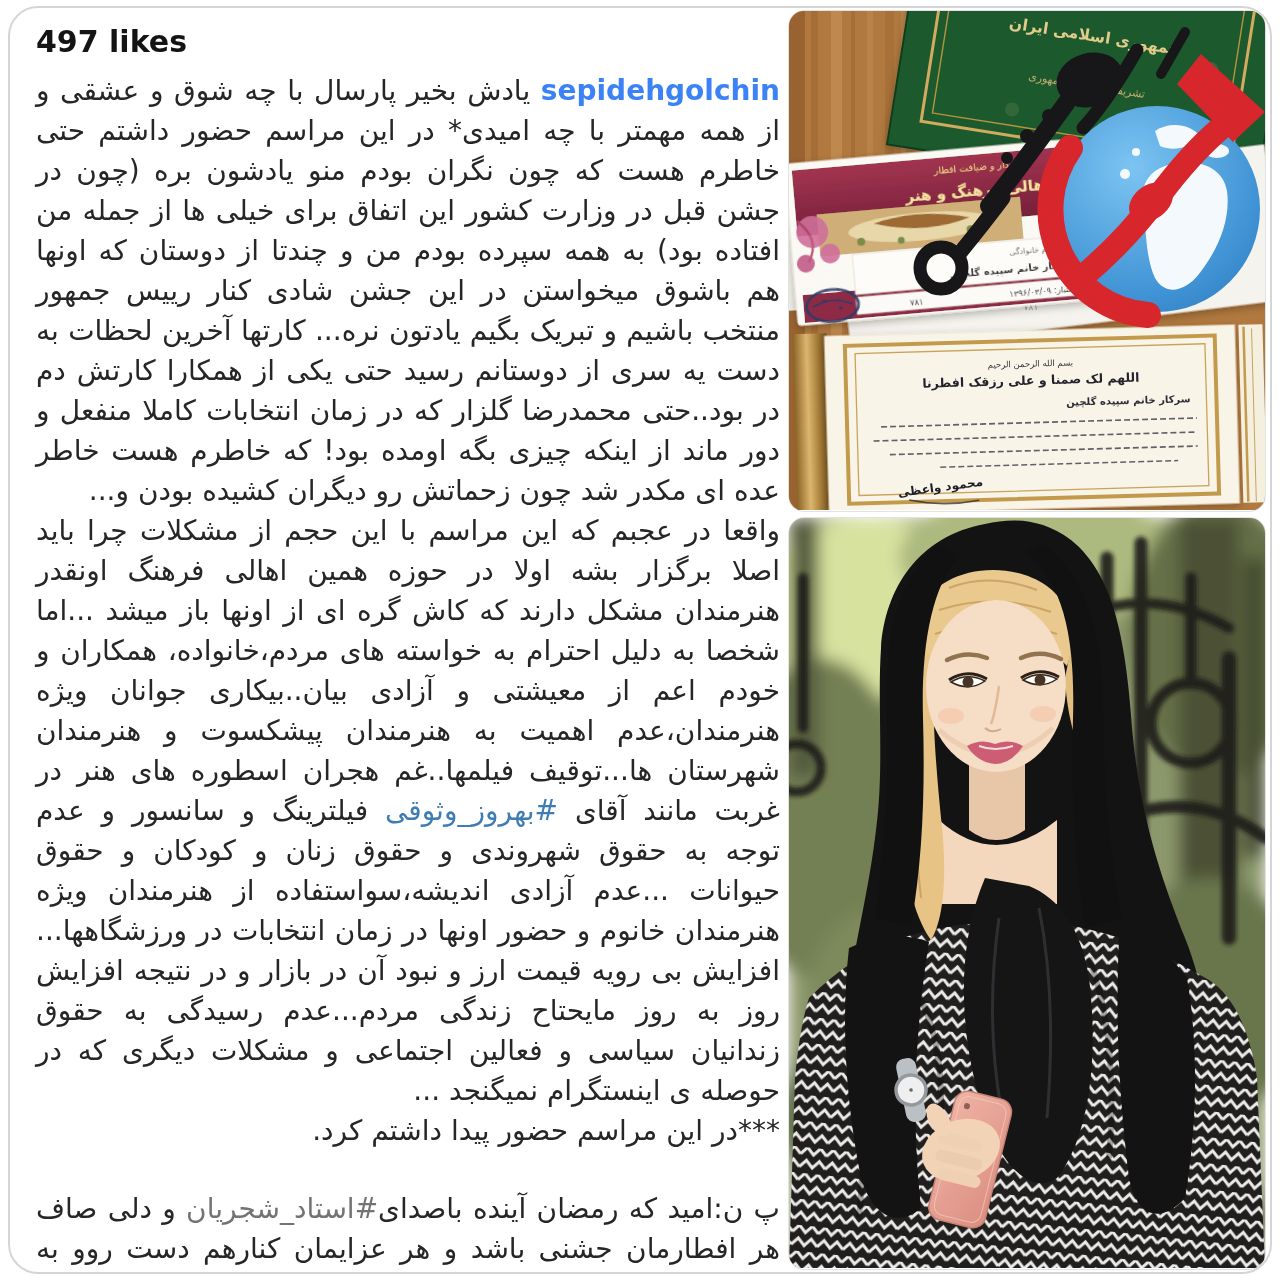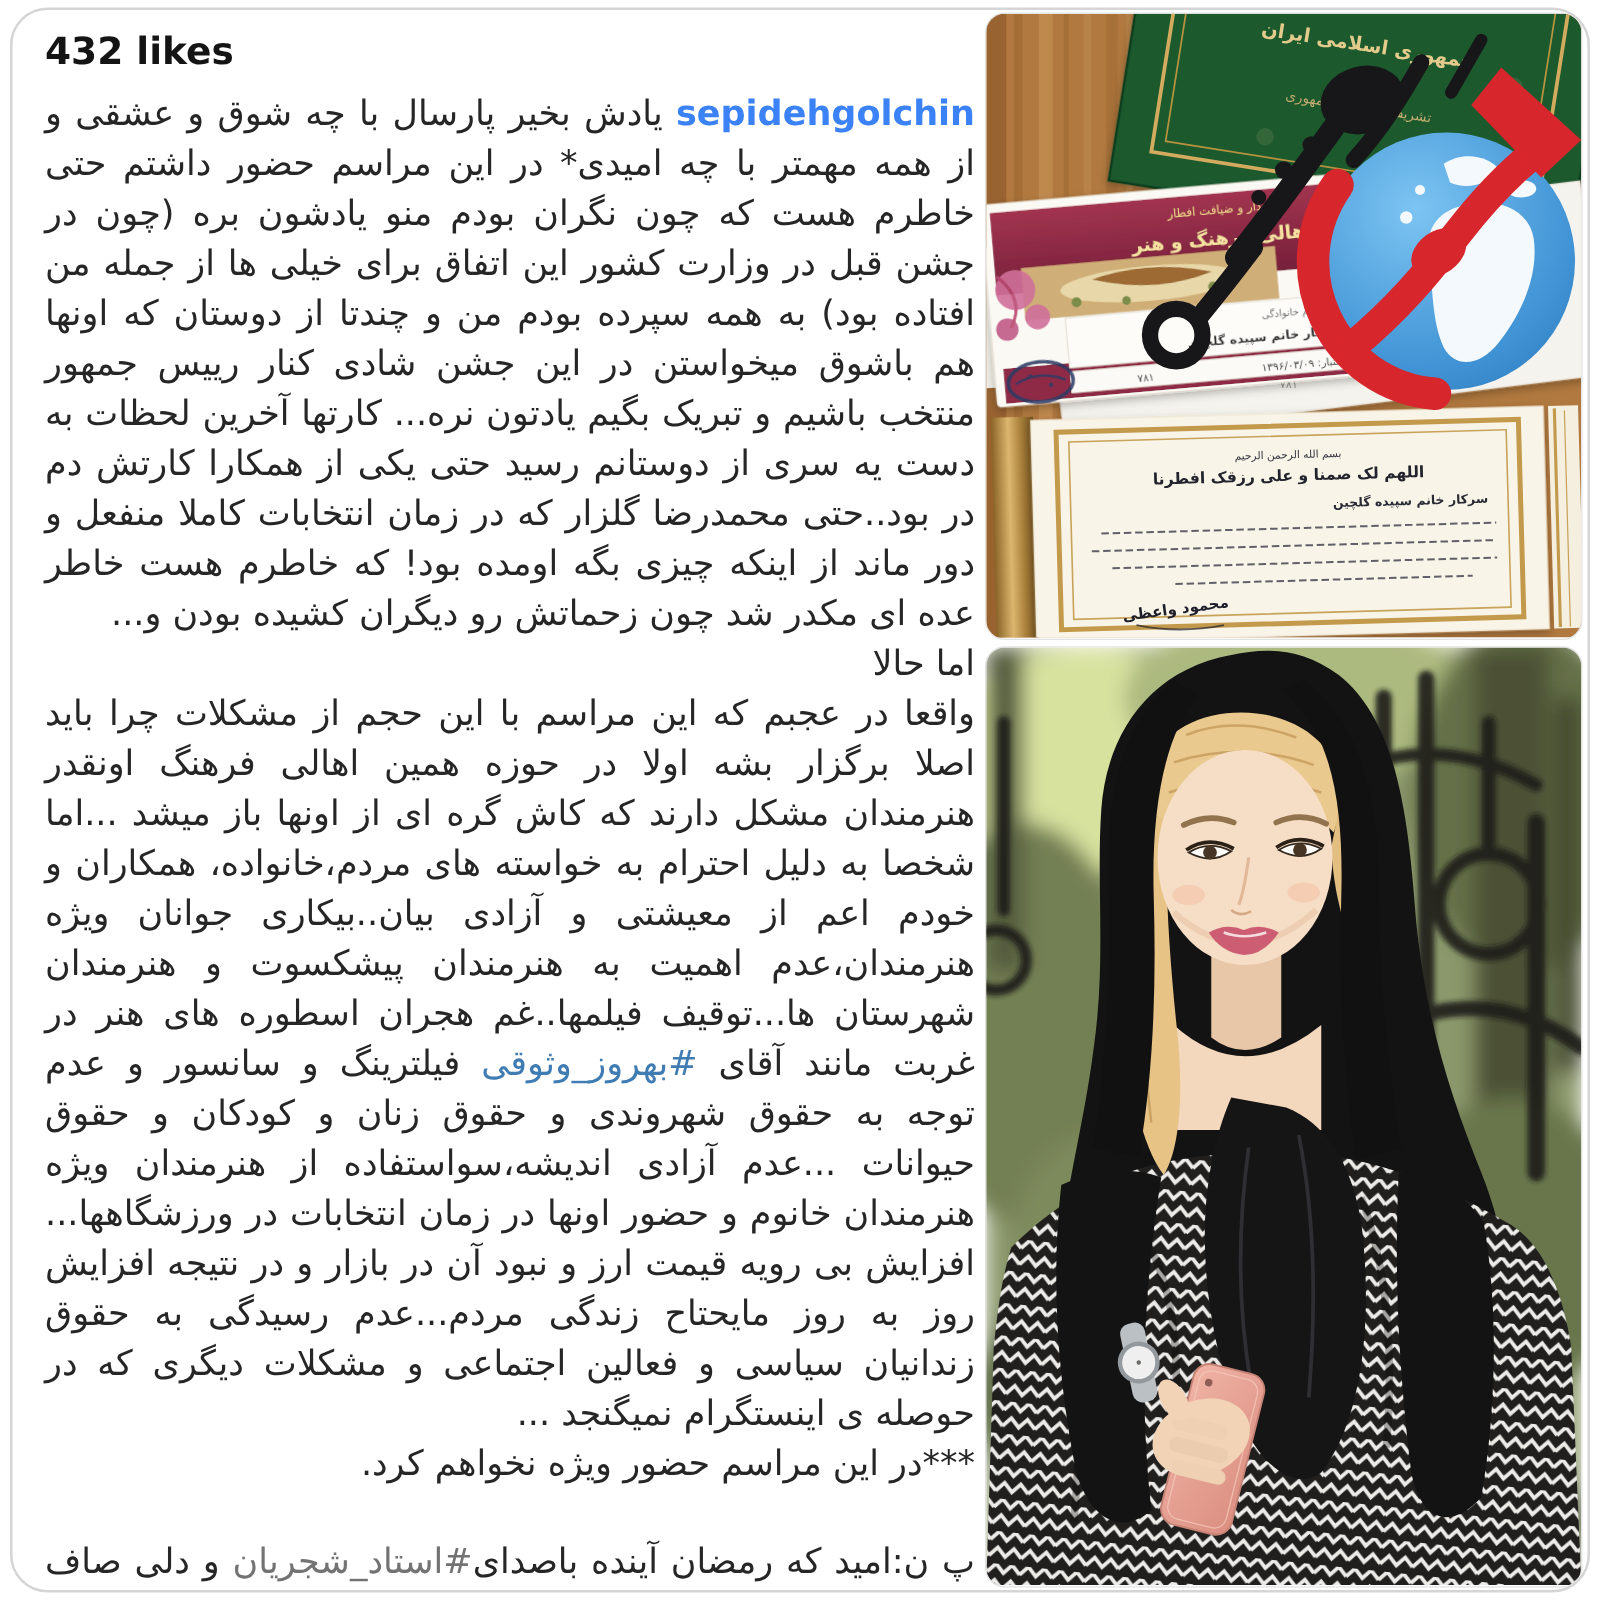--- a/index.html
+++ b/index.html
@@ -19,26 +19,25 @@
   .photo-bottom{height:751px;}
   .photo svg{display:block;}
   .watermark{position:absolute;left:845px;top:8px;width:420px;height:322px;pointer-events:none;}
 </style>
 </head>
 <body>
 
 <div class="card">
 
   <div class="text-col">
-    <div class="likes">432 likes</div>
+    <div class="likes">497 likes</div>
     <div class="caption" dir="rtl" style="--tag: #3f7cb3;">
         <div class="cap-p" style="text-align: justify;"><span class="username">sepidehgolchin</span> یادش بخیر پارسال با چه شوق و عشقی و از همه مهمتر با چه امیدی* در این مراسم حضور داشتم حتی خاطرم هست که چون نگران بودم منو یادشون بره (چون در جشن قبل در وزارت کشور این اتفاق برای خیلی ها از جمله من افتاده بود) به همه سپرده بودم من و چندتا از دوستان که اونها هم باشوق میخواستن در این جشن شادی کنار رییس جمهور منتخب باشیم و تبریک بگیم یادتون نره... کارتها آخرین لحظات به دست یه سری از دوستانم رسید حتی یکی از همکارا کارتش دم در بود..حتی محمدرضا گلزار که در زمان انتخابات کاملا منفعل و دور ماند از اینکه چیزی بگه اومده بود! که خاطرم هست خاطر عده ای مکدر شد چون زحماتش رو دیگران کشیده بودن و...</div>
-        <div class="cap-p" style="text-align: right;">اما حالا</div>
         <div class="cap-p" style="text-align: justify;">واقعا در عجبم که این مراسم با این حجم از مشکلات چرا باید اصلا برگزار بشه اولا در حوزه همین اهالی فرهنگ اونقدر هنرمندان مشکل دارند که کاش گره ای از اونها باز میشد ...اما شخصا به دلیل احترام به خواسته های مردم،خانواده، همکاران و خودم اعم از معیشتی و آزادی بیان..بیکاری جوانان ویژه هنرمندان،عدم اهمیت به هنرمندان پیشکسوت و هنرمندان شهرستان ها...توقیف فیلمها..غم هجران اسطوره های هنر در غربت مانند آقای <span class="tag" style="color: rgb(63, 124, 179);">#بهروز_وثوقی</span> فیلترینگ و سانسور و عدم توجه به حقوق شهروندی و حقوق زنان و کودکان و حقوق حیوانات ...عدم آزادی اندیشه،سواستفاده از هنرمندان ویژه هنرمندان خانوم و حضور اونها در زمان انتخابات در ورزشگاهها... افزایش بی رویه قیمت ارز و نبود آن در بازار و در نتیجه افزایش روز به روز مایحتاح زندگی مردم...عدم رسیدگی به حقوق زندانیان سیاسی و فعالین اجتماعی و مشکلات دیگری که در حوصله ی اینستگرام نمیگنجد ...</div>
-        <div class="cap-p" style="text-align: right;">***در این مراسم حضور ویژه نخواهم کرد.</div>
+        <div class="cap-p" style="text-align: right;">***در این مراسم حضور پیدا داشتم کرد.</div>
         <div class="cap-p gap" style="text-align: justify;">پ ن:امید که رمضان آینده باصدای<span class="tag" style="color: #737373;">#استاد_شجریان</span> و دلی صاف  هر افطارمان جشنی باشد و هر عزایمان کنارهم دست روو به آسمان بدون ریا* از سر ایمان ....</div>
       </div>
   </div>
 
   <div class="media-col">
 
     <div class="photo photo-top">
       <svg width="476" height="499" viewBox="0 0 476 499" xmlns="http://www.w3.org/2000/svg">
         <defs>
           <filter id="sh" x="-20%" y="-20%" width="140%" height="140%">

